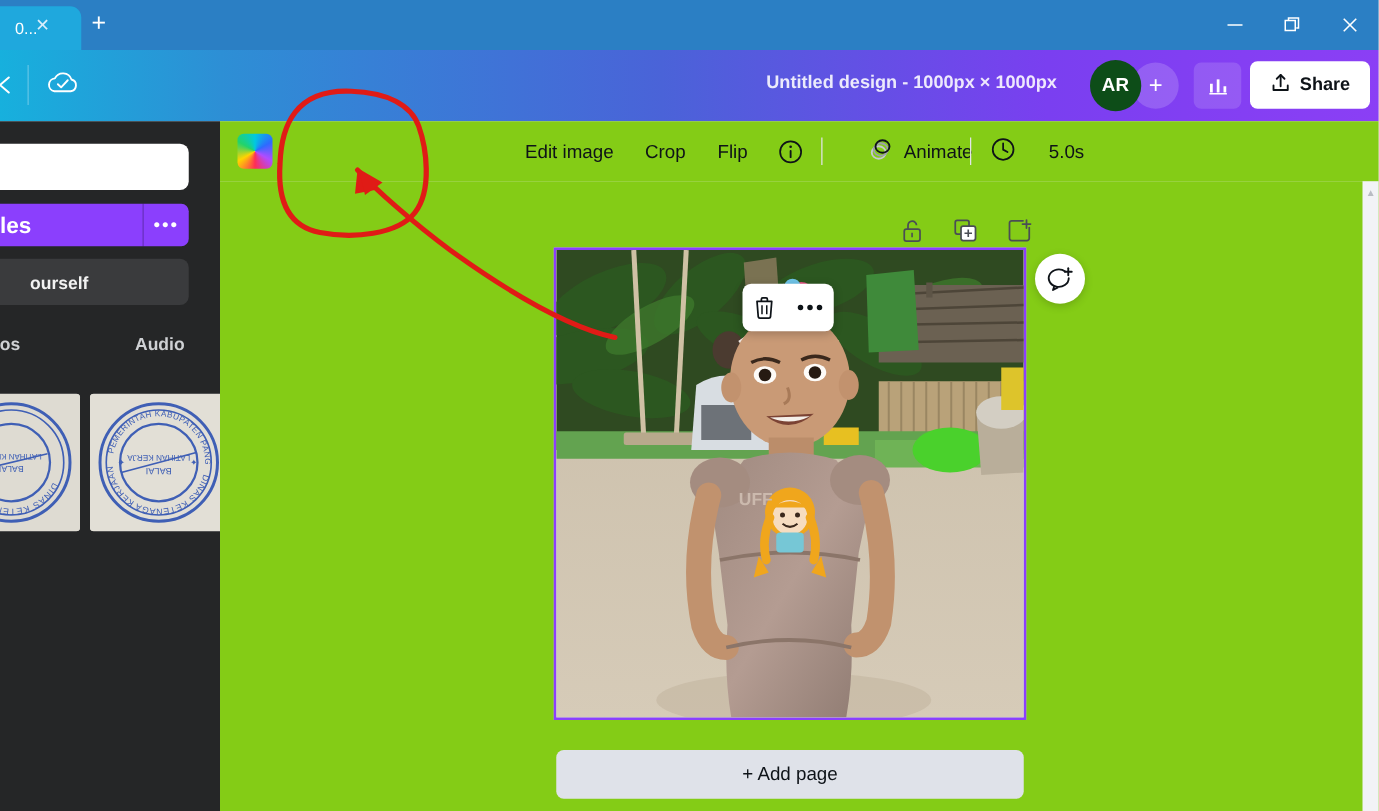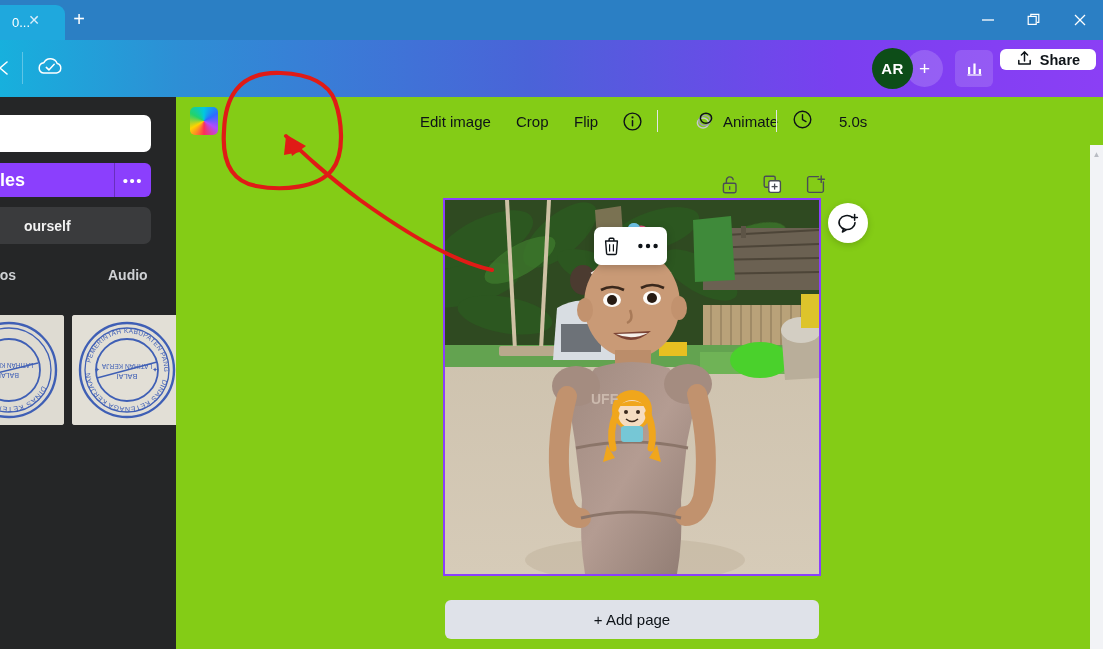--- a/index.html
+++ b/index.html
@@ -70,21 +70,21 @@
     border-radius: 50%; background: rgba(255,255,255,.17);
     display: flex; align-items: center; justify-content: center;
     color: #ffffff; font-size: 19px; font-weight: 300;
   }
   .insights-btn {
     position: absolute; left: 955px; top: 50px; width: 38px; height: 37px;
     border-radius: 6px; background: rgba(255,255,255,.14);
     display: flex; align-items: center; justify-content: center;
   }
   .share-btn {
-    position: absolute; left: 1000px; top: 49px; width: 96px; height: 21px;
+    position: absolute; left: 1000px; top: 49px; width: 96px; height: 38px;
     border-radius: 6px; background: #ffffff;
     display: flex; align-items: center; justify-content: center; gap: 7px;
     color: #0e1318; font-size: 14.5px; font-weight: 700;
   }
 
   
   .sidepanel {
     position: absolute; left: 0; top: 97px; width: 176px; height: 552px;
     background: #252627;
   }
@@ -255,20 +255,21 @@
     </svg>
   </div>
   <div class="appbar-divider" style="top:52px;"></div>
   <div class="cloud-icon">
     <svg width="29" height="24" viewBox="0 0 29 24">
       <path d="M7.5 19 A5.2 5.2 0 0 1 7.9 8.7 A7.2 7.2 0 0 1 21.2 9.6 A4.8 4.8 0 0 1 20.6 19 Z" fill="none" stroke="#ffffff" stroke-width="1.5" stroke-linejoin="round"></path>
       <path d="M10.3 13.4 L12.9 15.9 L18.2 10.2" fill="none" stroke="#ffffff" stroke-width="1.5" stroke-linecap="round" stroke-linejoin="round"></path>
     </svg>
   </div>
 
+  <div class="doc-title">Untitled design - 1000px × 1000px</div>
 
   <div class="avatar-add">+</div>
   <div class="avatar">AR</div>
 
   <div class="insights-btn">
     <svg width="19" height="19" viewBox="0 0 19 19">
       <rect x="3" y="8" width="2.2" height="7" fill="#ffffff"></rect>
       <rect x="8.4" y="4.5" width="2.2" height="10.5" fill="#ffffff"></rect>
       <rect x="13.8" y="10" width="2.2" height="5" fill="#ffffff"></rect>
       <rect x="2.5" y="15.4" width="14" height="1.2" fill="#ffffff"></rect>

